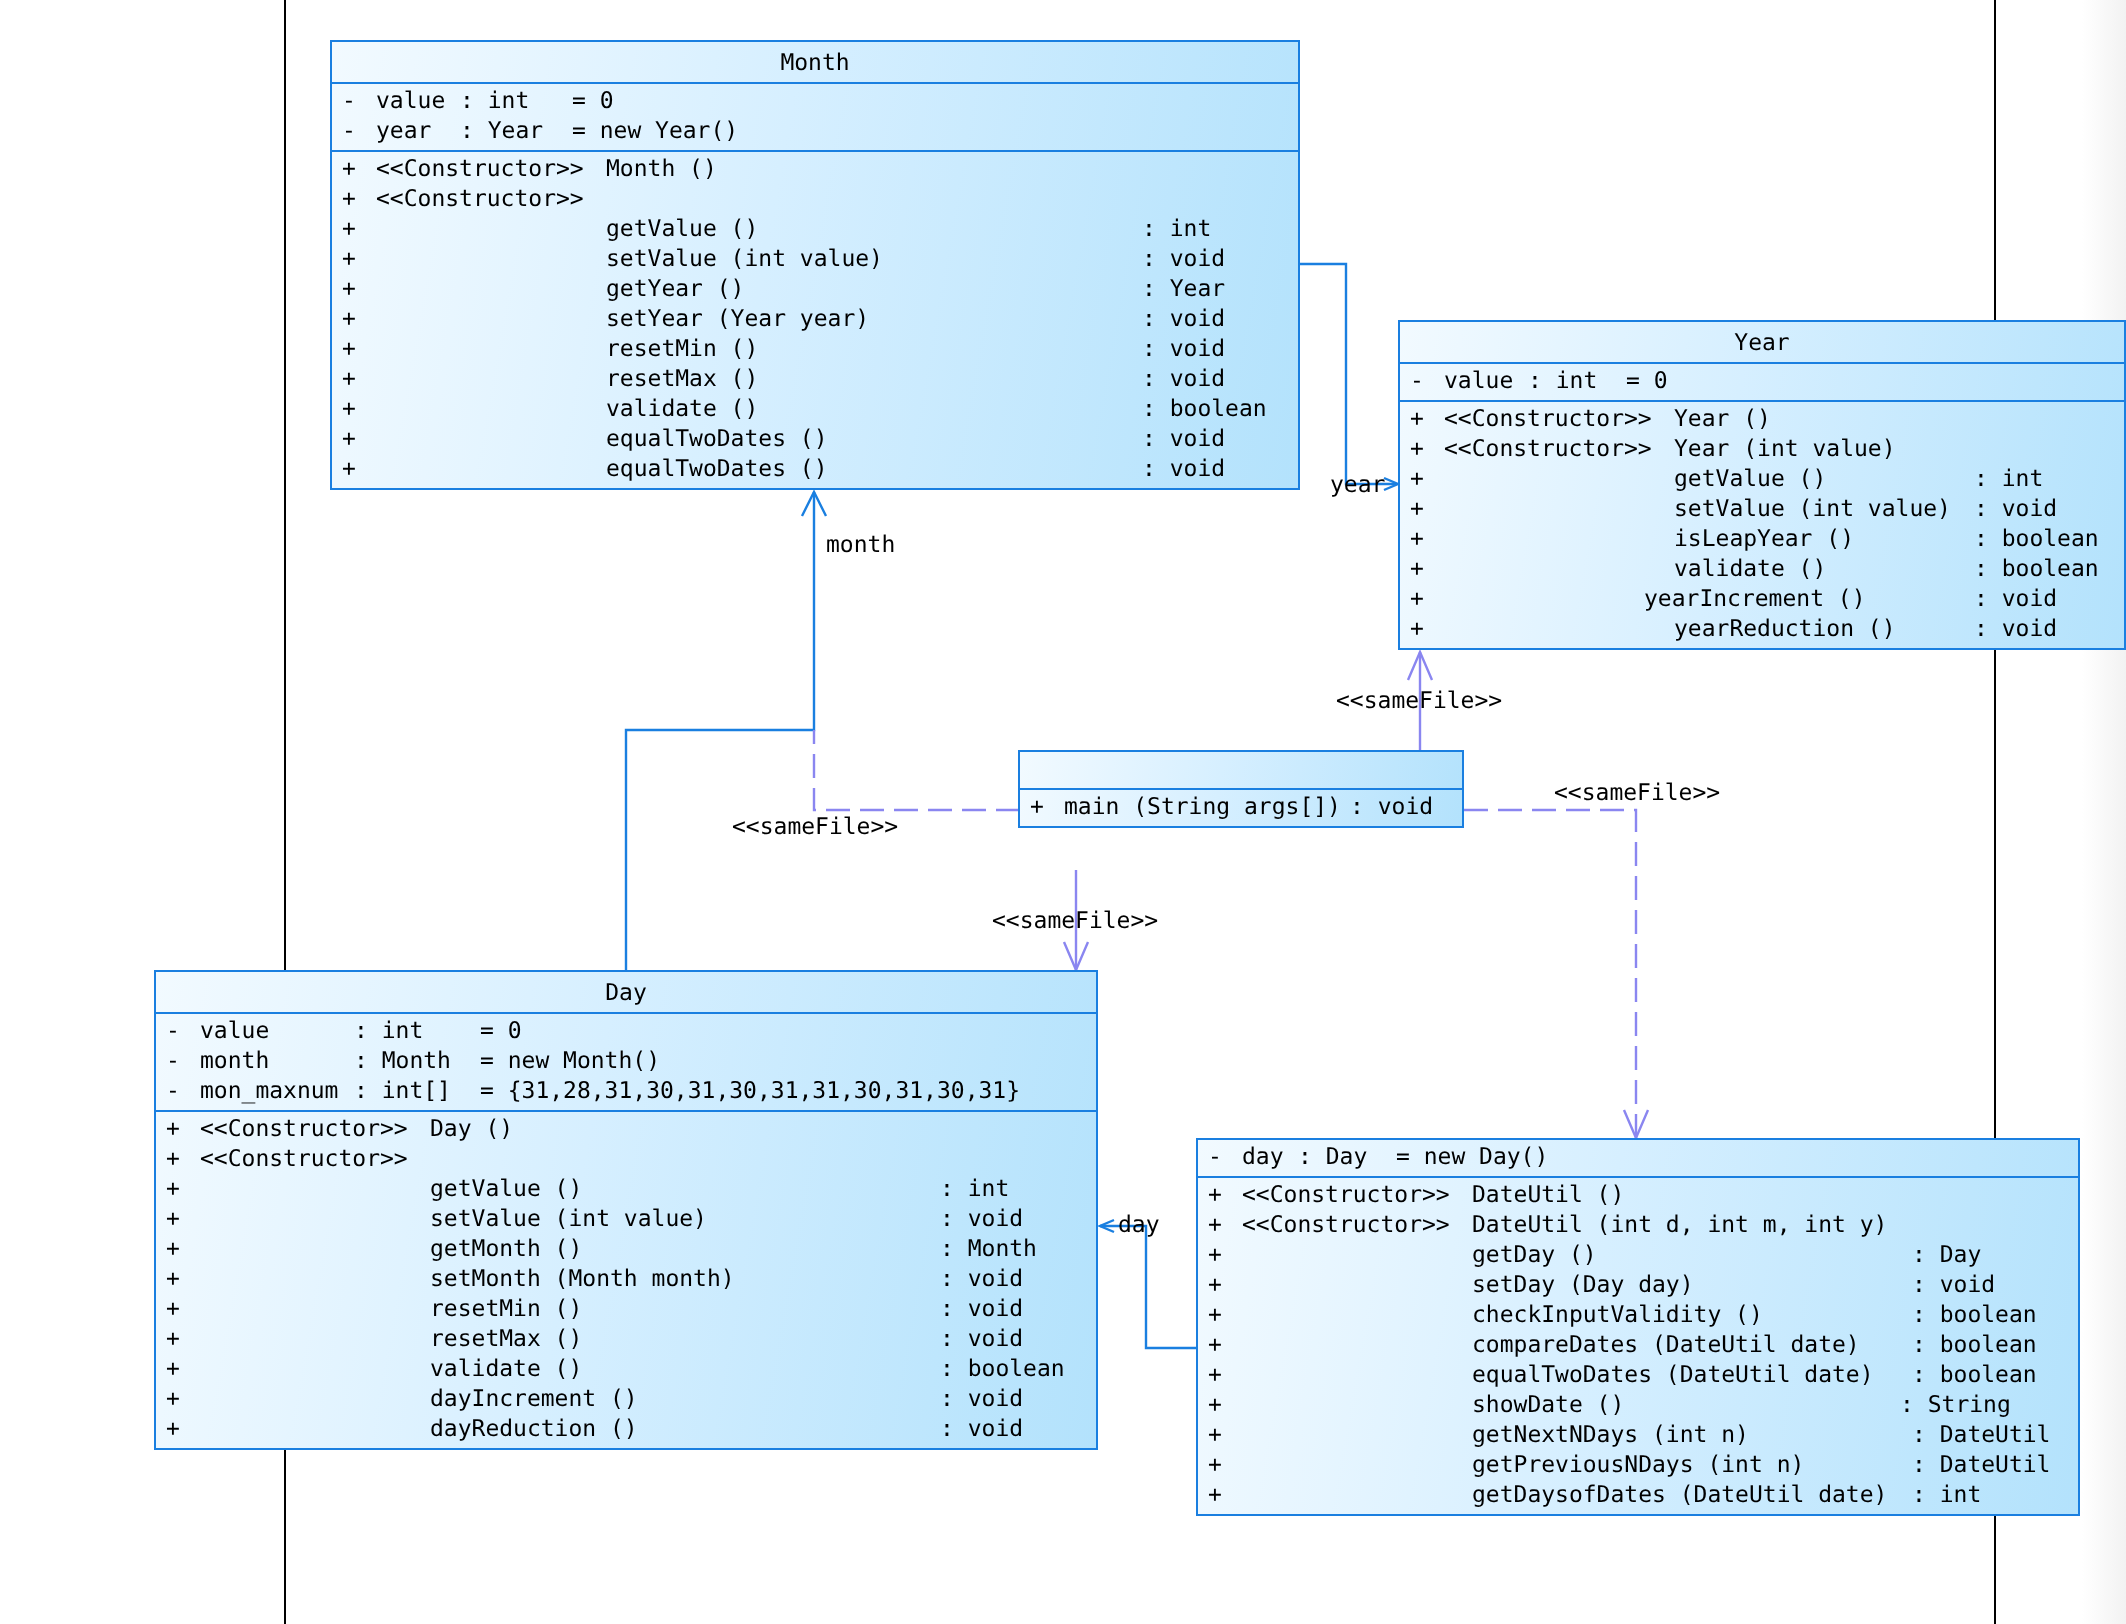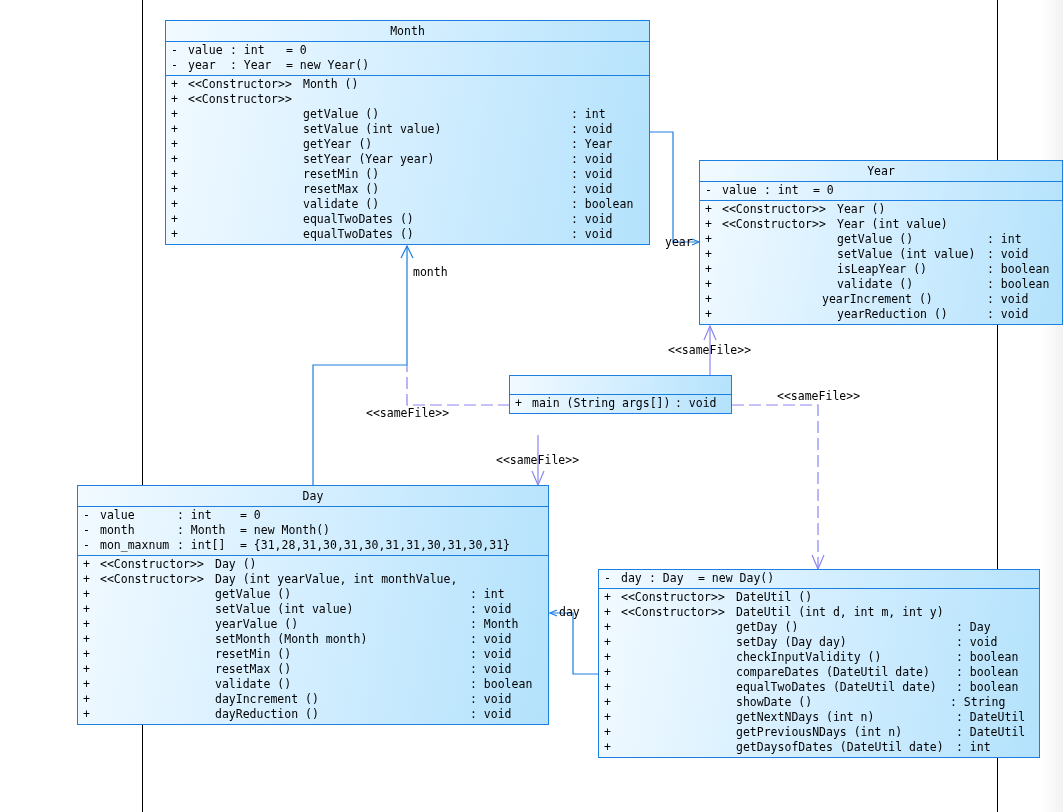--- a/index.html
+++ b/index.html
@@ -104,24 +104,24 @@
   </div>
 <div class="cls" style="left:77px;top:485px;width:472px;">
     <div class="title">Day</div>
     <div class="sect">
       <div class="row"><span style="left: 5px;">-</span><span style="left: 22px;">value</span><span style="left: 99px;">: int</span><span style="left: 162px;">= 0</span></div>
       <div class="row"><span style="left: 5px;">-</span><span style="left: 22px;">month</span><span style="left: 99px;">: Month</span><span style="left: 162px;">= new Month()</span></div>
       <div class="row"><span style="left: 5px;">-</span><span style="left: 22px;">mon_maxnum</span><span style="left: 99px;">: int[]</span><span style="left: 162px;">= {31,28,31,30,31,30,31,31,30,31,30,31}</span></div>
     </div>
     <div class="sect">
       <div class="row"><span style="left: 5px;">+</span><span style="left: 22px;">&lt;&lt;Constructor&gt;&gt;</span><span style="left: 137px;">Day ()</span><span style="left: 392px;"></span></div>
-      <div class="row"><span style="left: 5px;">+</span><span style="left: 22px;">&lt;&lt;Constructor&gt;&gt;</span><span style="left: 137px;">Day (int yearValue, int monthValue,</span><span style="left: 392px;"></span></div>
+      <div class="row"><span style="left: 5px;">+</span><span style="left: 22px;">&lt;&lt;Constructor&gt;&gt;</span><span style="left: 392px;"></span></div>
       <div class="row"><span style="left: 5px;">+</span><span style="left: 22px;"></span><span style="left: 137px;">getValue ()</span><span style="left: 392px;">: int</span></div>
       <div class="row"><span style="left: 5px;">+</span><span style="left: 22px;"></span><span style="left: 137px;">setValue (int value)</span><span style="left: 392px;">: void</span></div>
-      <div class="row"><span style="left: 5px;">+</span><span style="left: 22px;"></span><span style="left: 137px;">yearValue ()</span><span style="left: 392px;">: Month</span></div>
+      <div class="row"><span style="left: 5px;">+</span><span style="left: 22px;"></span><span style="left: 137px;">getMonth ()</span><span style="left: 392px;">: Month</span></div>
       <div class="row"><span style="left: 5px;">+</span><span style="left: 22px;"></span><span style="left: 137px;">setMonth (Month month)</span><span style="left: 392px;">: void</span></div>
       <div class="row"><span style="left: 5px;">+</span><span style="left: 22px;"></span><span style="left: 137px;">resetMin ()</span><span style="left: 392px;">: void</span></div>
       <div class="row"><span style="left: 5px;">+</span><span style="left: 22px;"></span><span style="left: 137px;">resetMax ()</span><span style="left: 392px;">: void</span></div>
       <div class="row"><span style="left: 5px;">+</span><span style="left: 22px;"></span><span style="left: 137px;">validate ()</span><span style="left: 392px;">: boolean</span></div>
       <div class="row"><span style="left: 5px;">+</span><span style="left: 22px;"></span><span style="left: 137px;">dayIncrement ()</span><span style="left: 392px;">: void</span></div>
       <div class="row"><span style="left: 5px;">+</span><span style="left: 22px;"></span><span style="left: 137px;">dayReduction ()</span><span style="left: 392px;">: void</span></div>
     </div>
   </div>
 <div class="cls" style="left:598px;top:569px;width:442px;">
     <div class="sect">

